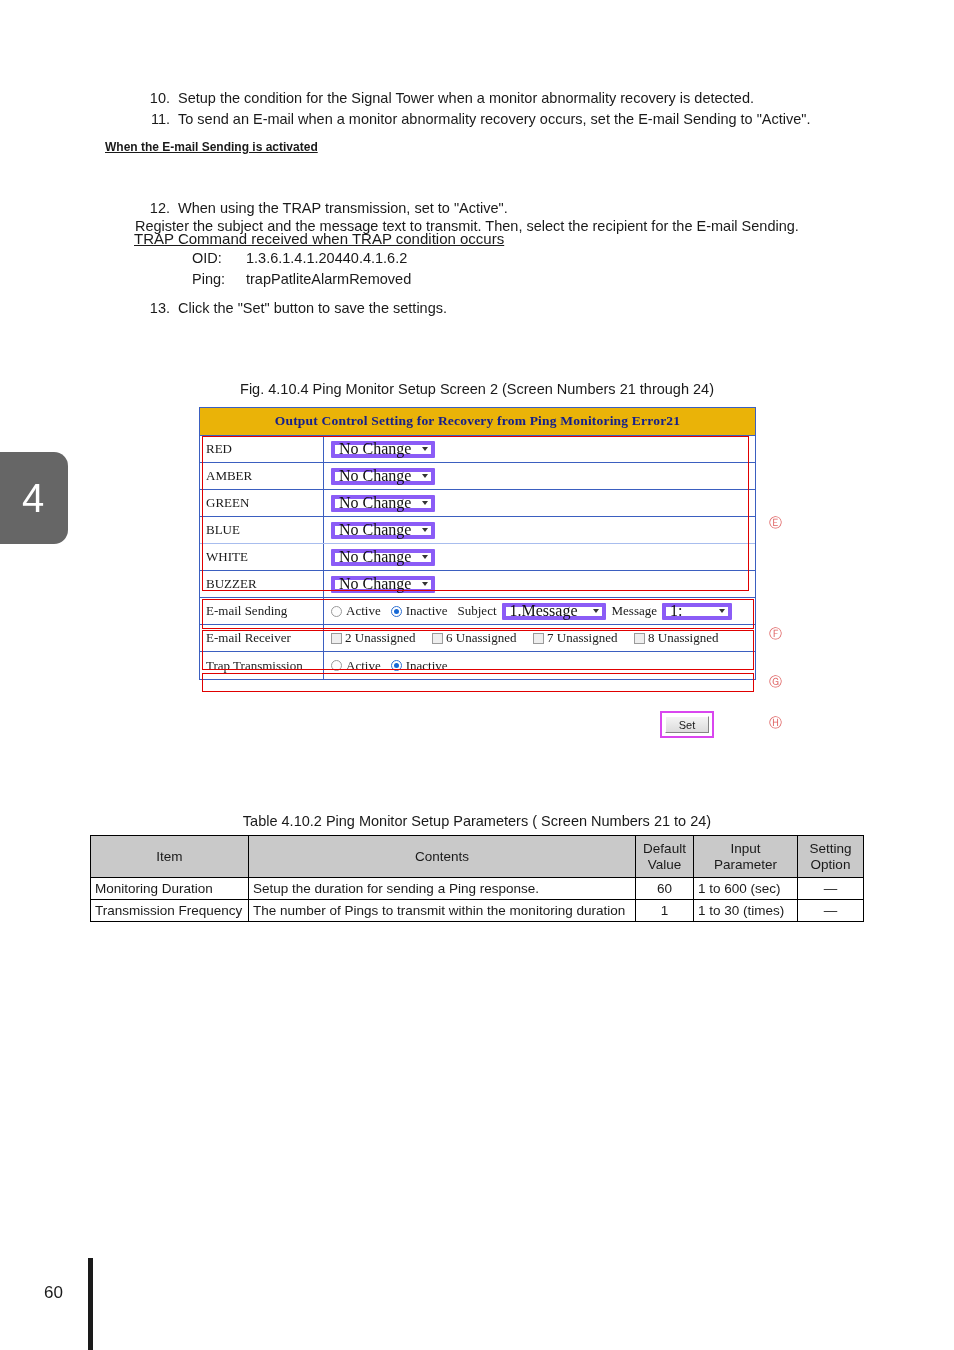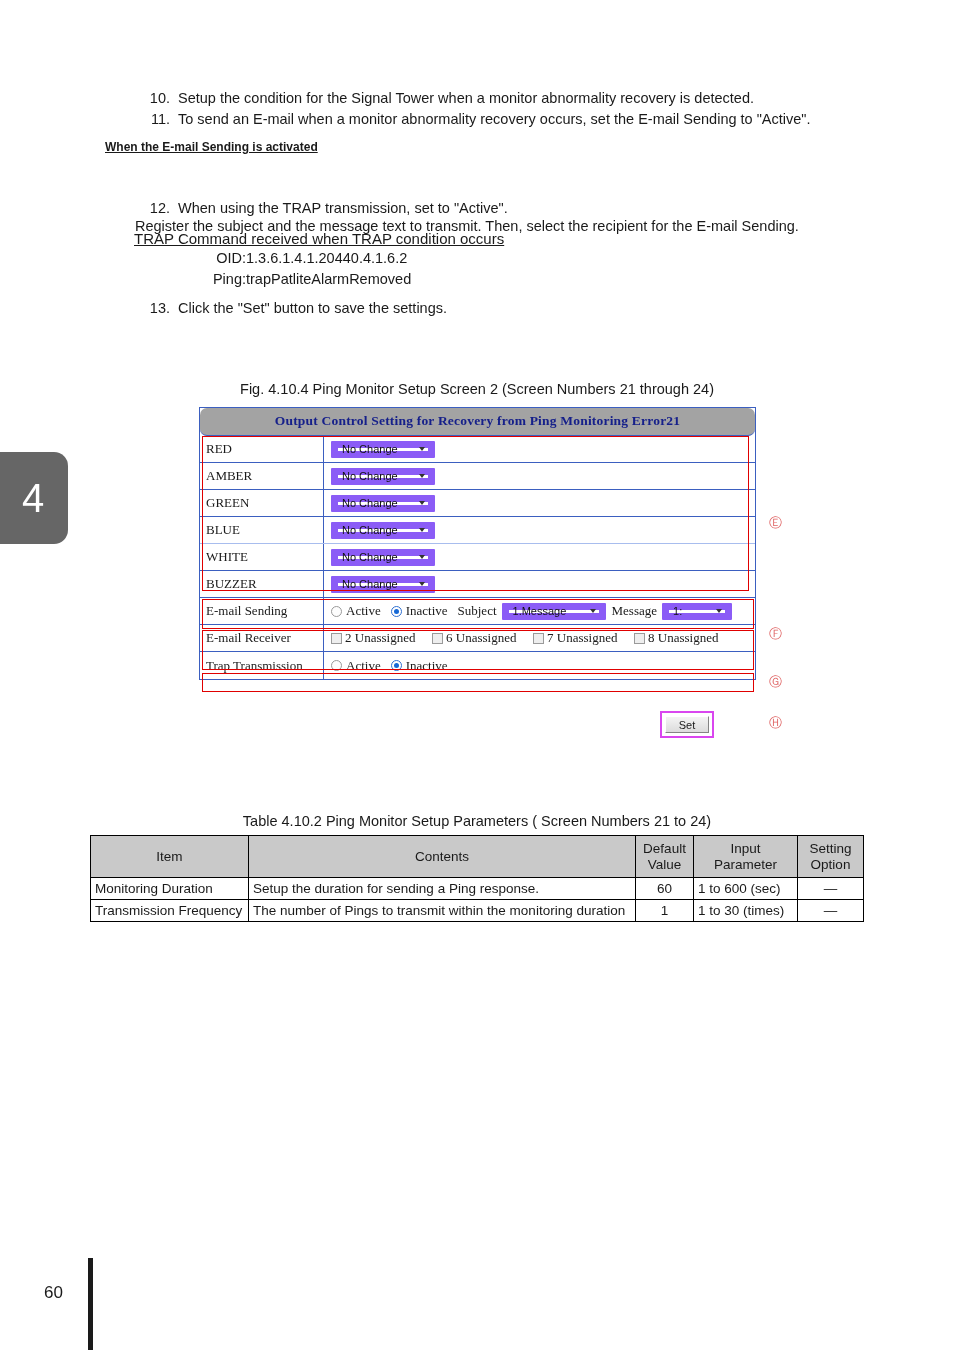--- a/index.html
+++ b/index.html
@@ -76,21 +76,20 @@
     white-space: nowrap;
   }
   .kv {
     position: absolute;
     font-size: 14.5px;
     white-space: nowrap;
   }
   .kv .k {
     display: inline-block;
     width: 54px;
-    text-align: right;
   }
 
   
   .fig-caption {
     position: absolute;
     left: 0;
     top: 381px;
     width: 954px;
     text-align: center;
     font-size: 14.5px;
@@ -109,30 +108,29 @@
     position: absolute;
     left: 199px;
     top: 407px;
     width: 557px;
     border: 1px solid #3b5fc0;
     background: #ffffff;
     box-sizing: border-box;
     font-family: "Liberation Serif", serif;
   }
   .shot-title {
-    background: #a3a3a3;
+    background: #eab308;
     color: #16208a;
     font-weight: bold;
     font-size: 13.5px;
     text-align: center;
     padding: 5px 0 6px 0;
     letter-spacing: 0.2px;
     border-bottom: 1px solid #3b5fc0;
     font-family: "Liberation Serif", serif;
-    border-radius: 7px;
   }
   .srow {
     display: flex;
     border-bottom: 1px solid #3b5fc0;
     min-height: 27px;
     box-sizing: border-box;
   }
   .srow.thin-sep { border-bottom: 1px solid #a8bdee; }
   .srow:last-child { border-bottom: none; }
   .scell-label {
@@ -155,24 +153,24 @@
     box-sizing: border-box;
   }
 
   
   .ddl {
     display: inline-flex;
     align-items: center;
     justify-content: space-between;
     height: 17px;
     background: #ffffff;
-    border: 7px solid #8b5cf6;
+    border: 4px solid #8b5cf6;
     border-radius: 1px;
-    font-size: 11px;
-    font-family: Liberation Sans, sans-serif;
+    font-size: 16px;
+    font-family: Liberation Serif, serif;
     color: #111;
     padding: 0 3px 0 4px;
     box-sizing: border-box;
   }
   .ddl.w-nochange { width: 104px; }
   .ddl.w-subject  { width: 104px; }
   .ddl.w-message  { width: 70px; }
   .ddl .caret {
     width: 0; height: 0;
     border-left: 3.5px solid transparent;

